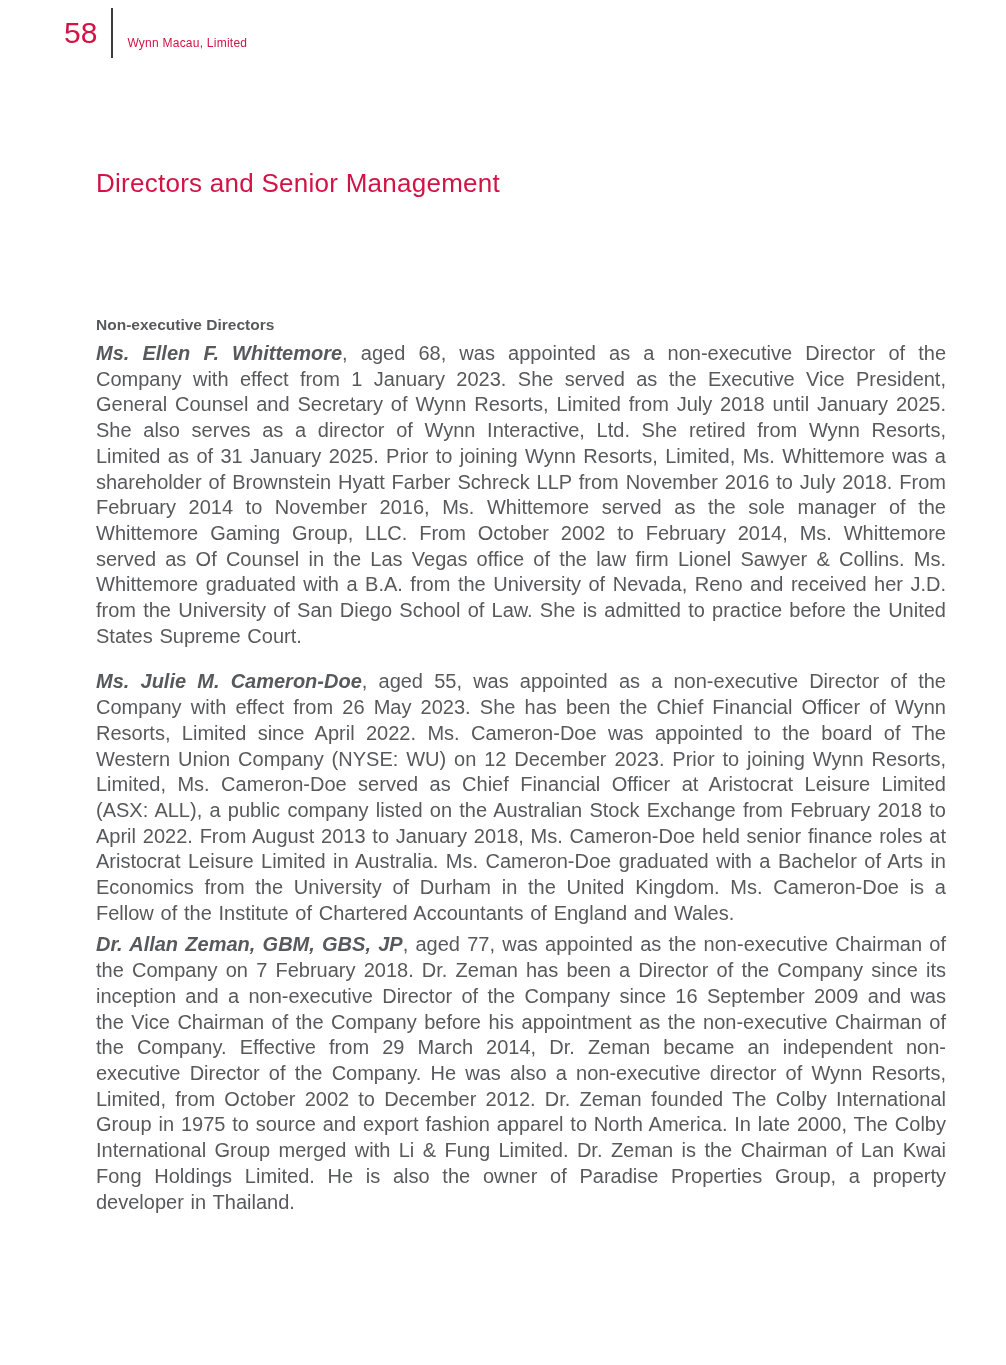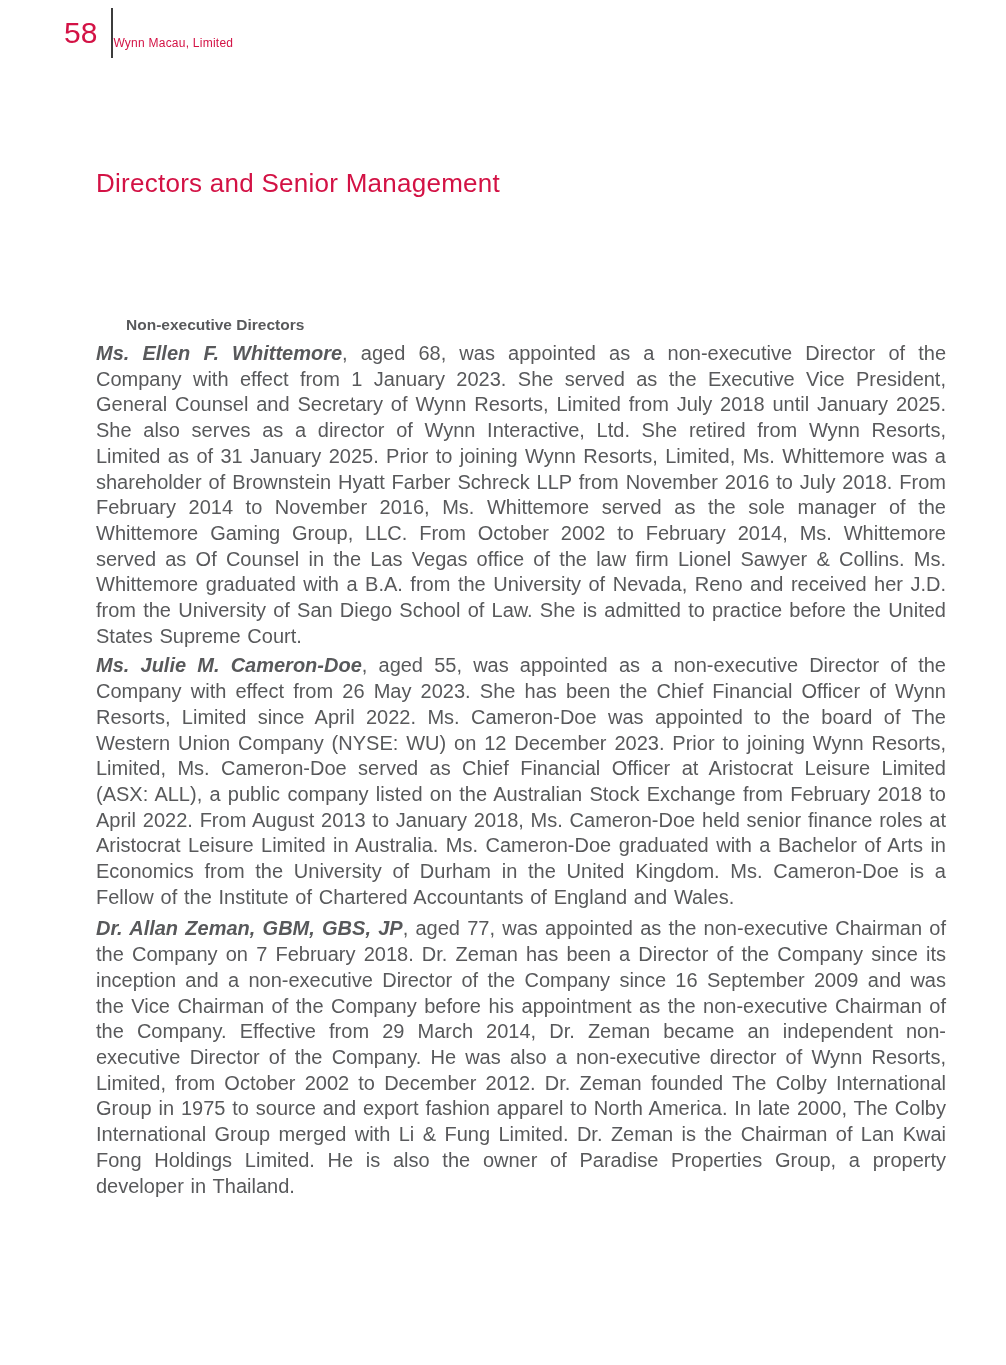--- a/index.html
+++ b/index.html
@@ -33,20 +33,21 @@
   }
   .header-rule{
     width:2px;
     background:#3c3c3c;
     height:50px;
   }
   .company-name{
     font-size:12px;
     color:var(--accent);
     align-self:flex-end;
+    padding-left:14px;
     padding-bottom:8px;
     letter-spacing:0.02em;
   }
   .content{
     padding:0 60px 0 96px;
   }
   .doc-title{
     margin:168px 0 0 0;
     font-size:26px;
     line-height:30px;
@@ -56,35 +57,34 @@
   }
   .section-heading{
     font-size:15.5px;
     line-height:20px;
     font-weight:700;
     color:var(--body-text);
     margin:0;
   }
   .section-heading.first{
     margin-top:117px;
-    margin-left:30px;
   }
   .section-heading.second{
     margin-top:30px;
   }
   .bio{
     margin:6px 0 0 0;
     font-size:20px;
     line-height:25.7px;
     text-align:justify;
     color:var(--body-text);
     word-spacing:0.06em;
   }
   .bio + .bio{
-    margin-top:4px;
+    margin-top:20px;
   }
   .director-name{
     font-weight:700;
     font-style:italic;
   }
 </style>
 </head>
 <body>
 
 <div class="page">

